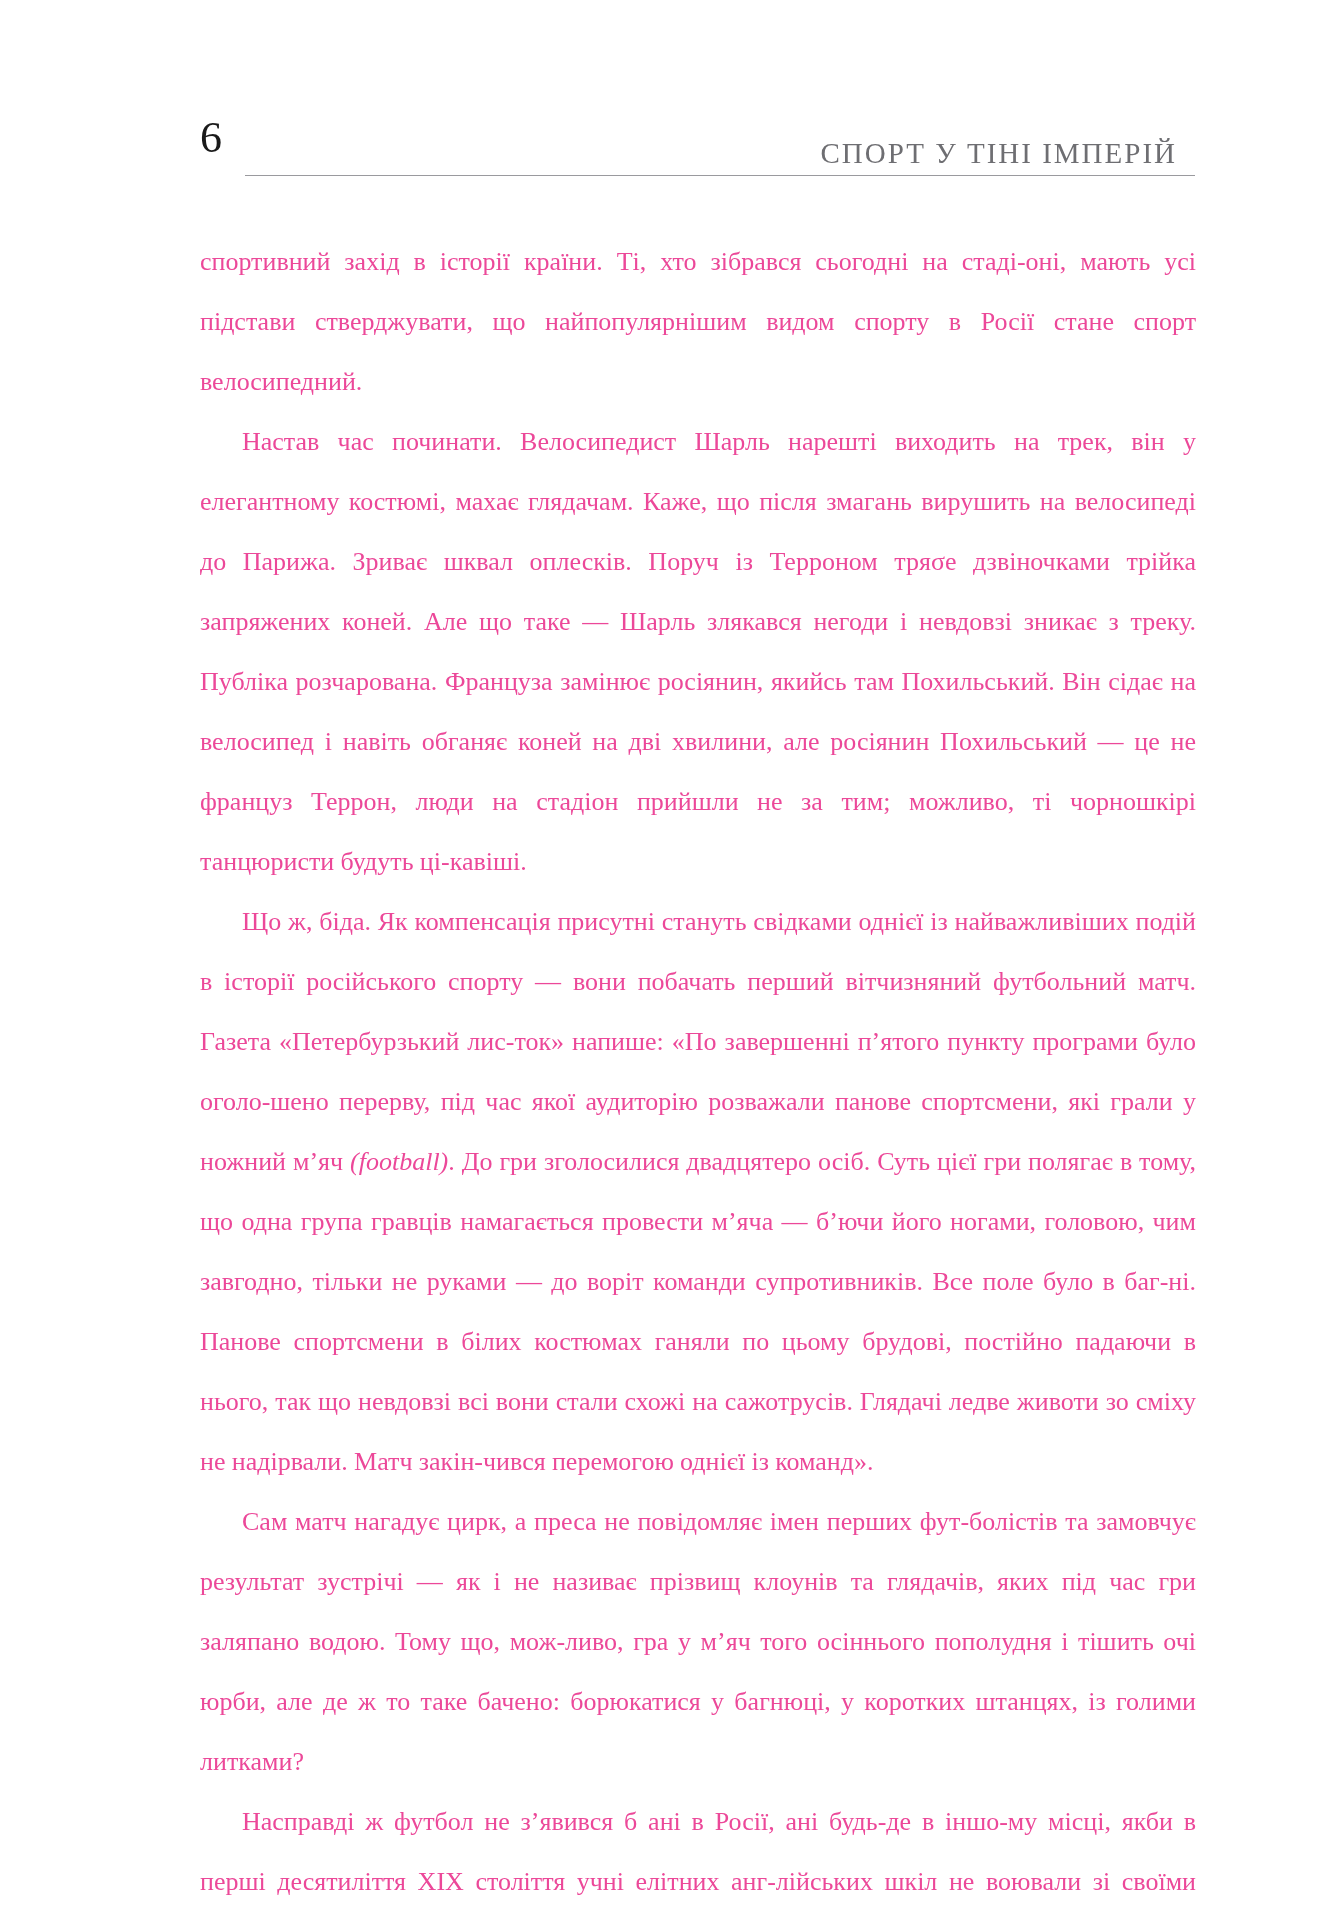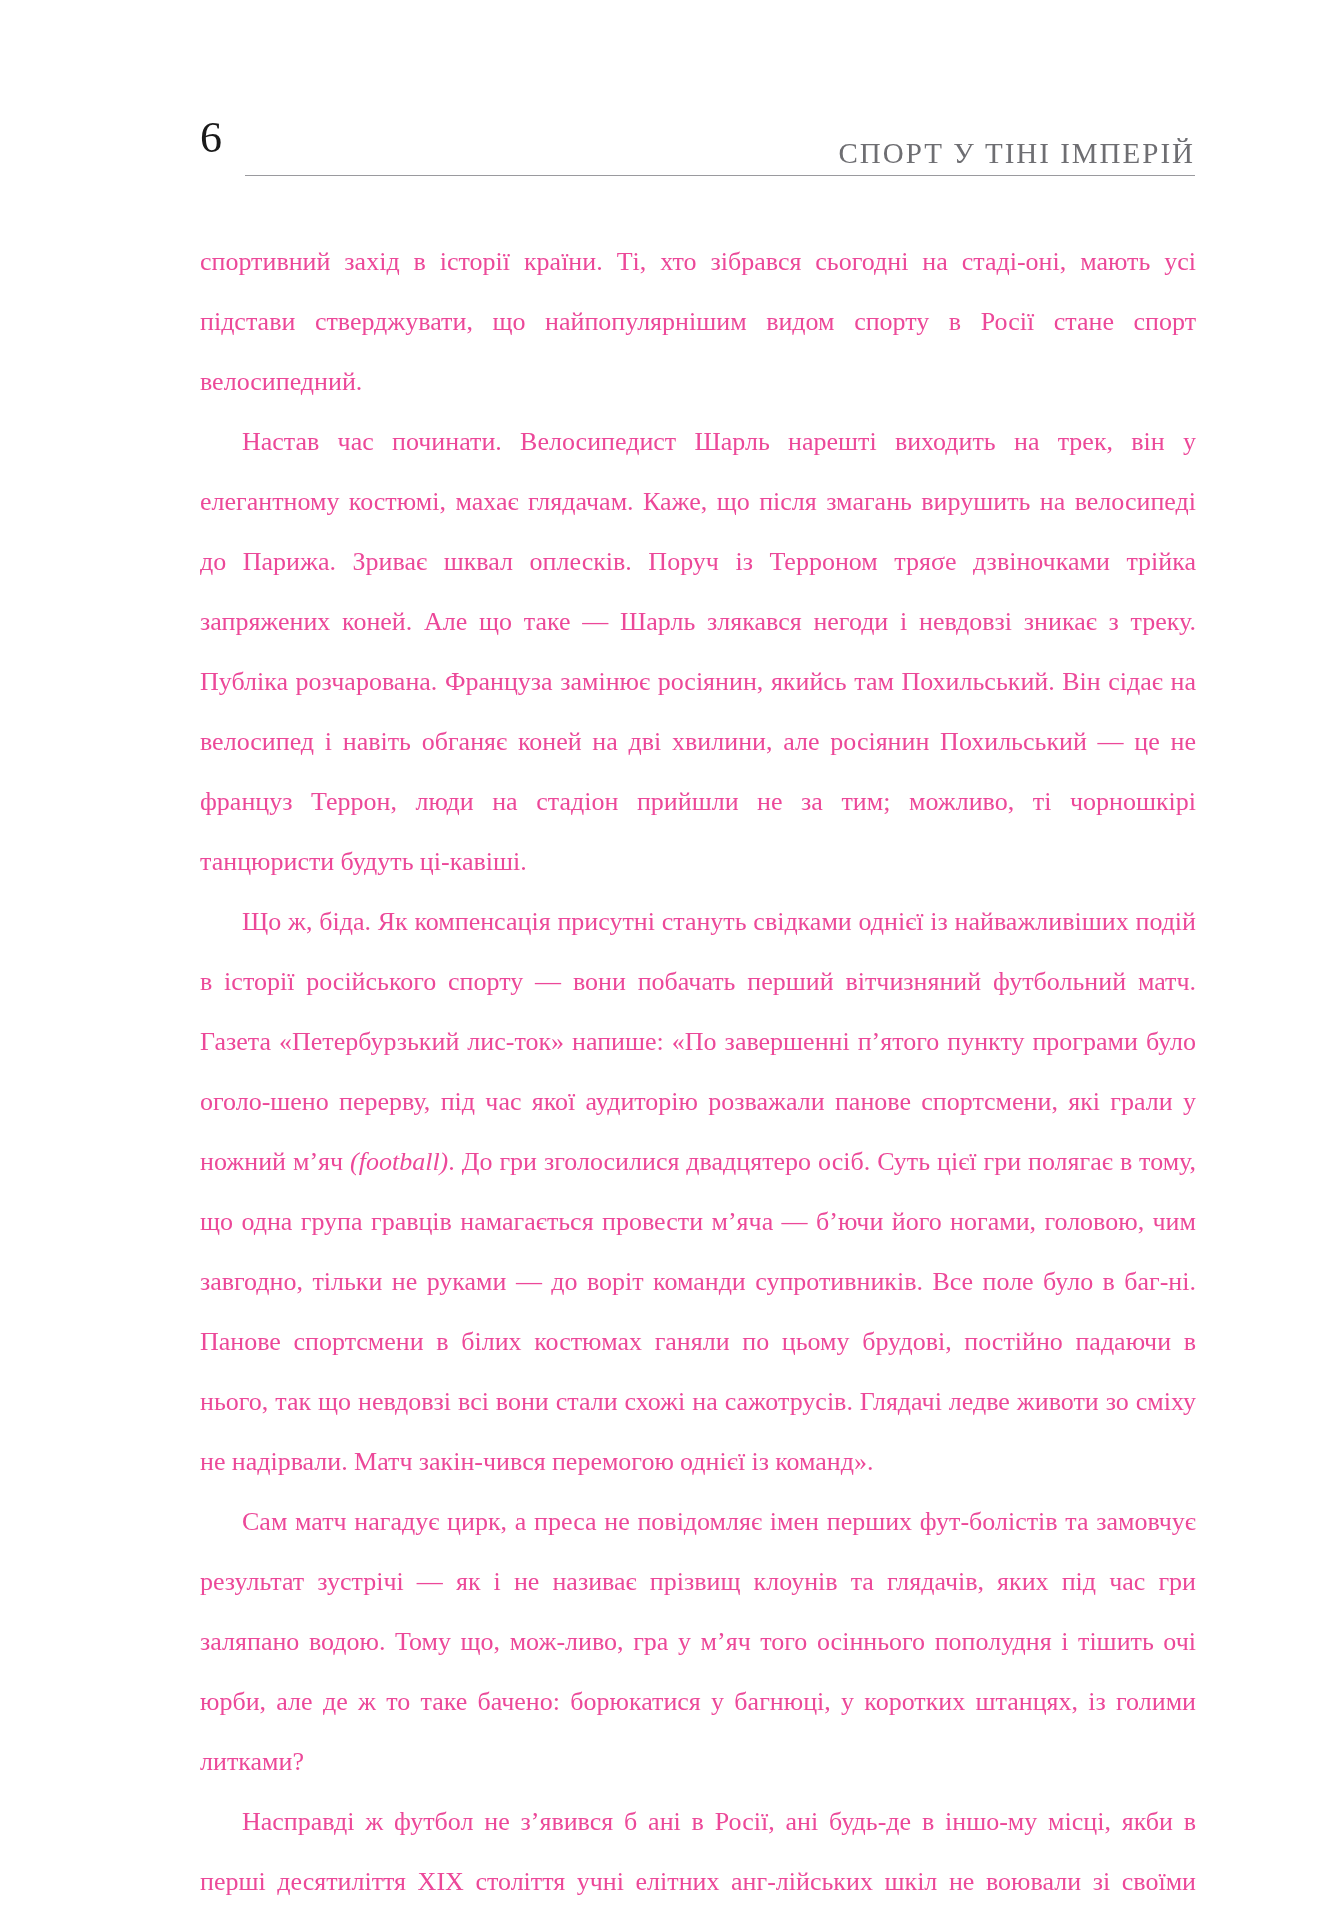--- a/index.html
+++ b/index.html
@@ -38,21 +38,21 @@
     top: 0;
     font-family: "Liberation Serif", "DejaVu Serif", serif;
     font-size: 44px;
     line-height: 52px;
     color: #1a1a1a;
     letter-spacing: 0.5px;
   }
 
   .running-head {
     position: absolute;
-    right: 0;
+    right: 18px;
     top: 24px;
     font-family: "Liberation Serif", "DejaVu Serif", serif;
     font-size: 29px;
     line-height: 34px;
     color: #6e6e72;
     letter-spacing: 2.0px;
     white-space: nowrap;
     text-align: right;
   }
 

